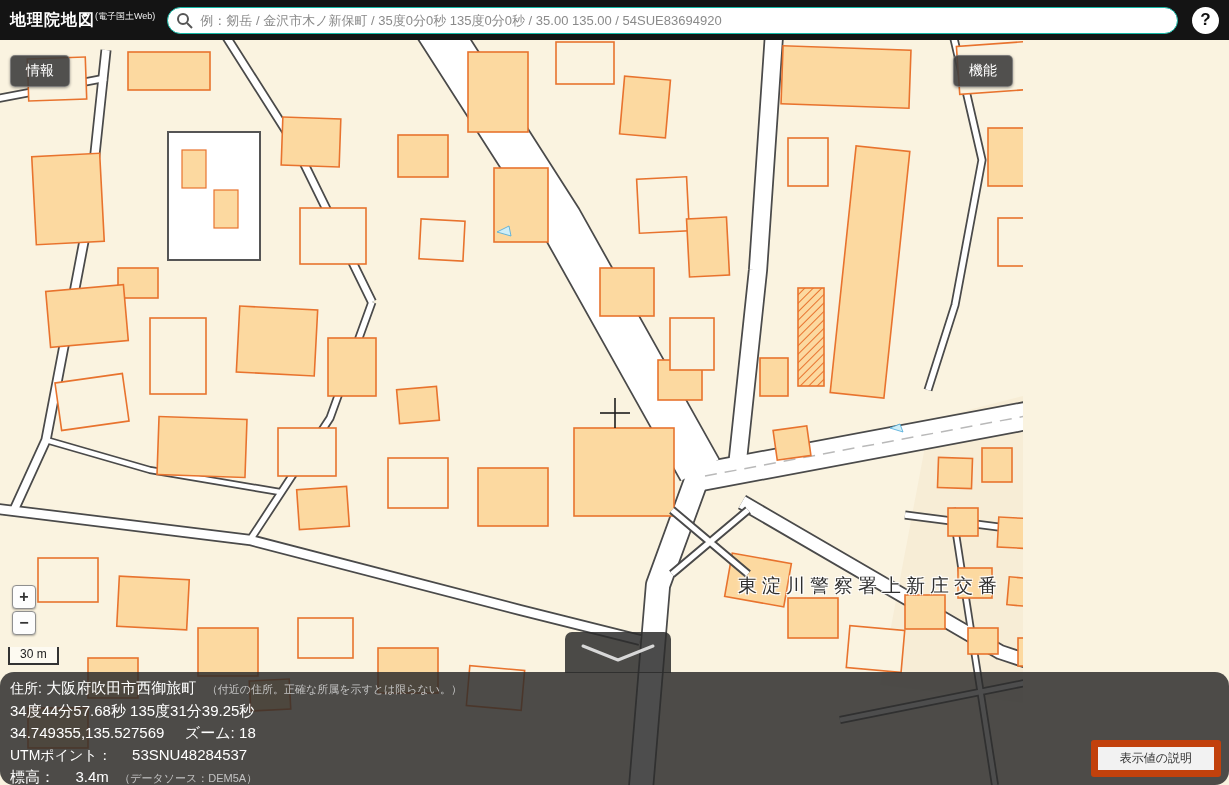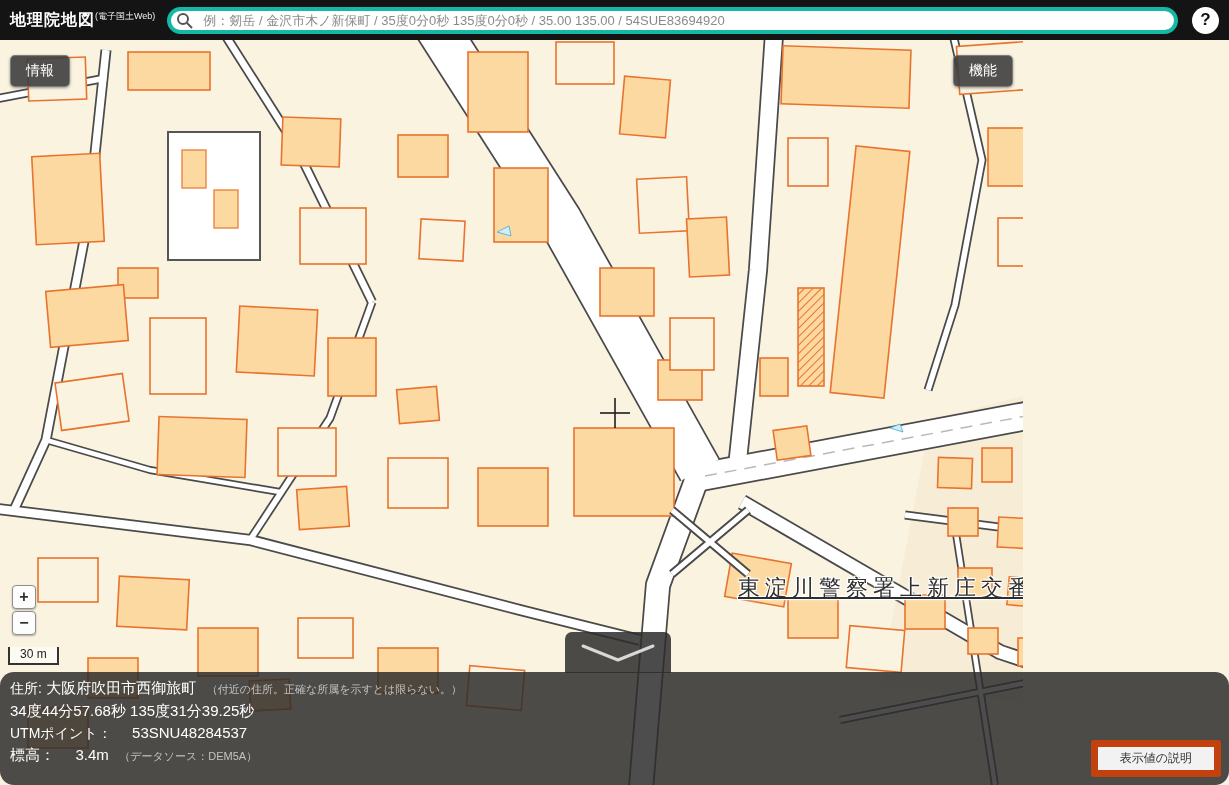--- a/index.html
+++ b/index.html
@@ -6,21 +6,21 @@
   body{font-family:"Liberation Sans","DejaVu Sans",sans-serif;background:#888;}
   .stage{position:relative;width:1229px;height:785px;overflow:hidden;background:#faf3e0;}
 
   
   .header{position:absolute;top:0;left:0;right:0;height:40px;background:#141414;
           display:flex;align-items:center;padding:0 10px;box-sizing:border-box;z-index:50;}
   .logo{display:flex;flex-direction:row;justify-content:center;color:#fff;margin-right:12px;min-width:92px;}
   .logo .t{font-size:16px;font-weight:bold;line-height:18px;letter-spacing:1px;}
   .logo .s{font-size:9px;line-height:10px;color:#eee;}
   .searchwrap{flex:1;position:relative;margin-right:14px;}
-  .searchwrap input{width:100%;height:27px;border-radius:14px;border:4px solid #14b8a6;background:#fff;
+  .searchwrap input{width:100%;height:27px;border-radius:14px;border:1px solid #14b8a6;background:#fff;
           box-sizing:border-box;padding:0 12px 0 32px;font-size:13px;color:#333;outline:none;
           font-family:"Liberation Sans","DejaVu Sans",sans-serif;}
   .searchwrap input::placeholder{color:#8a8a8a;}
   .mag{position:absolute;left:9px;top:5px;width:17px;height:17px;}
   .helpbtn{width:27px;height:27px;border-radius:50%;background:#fff;color:#111;font-size:17px;font-weight:bold;
           display:flex;align-items:center;justify-content:center;cursor:pointer;flex:0 0 auto;}
 
   
   .map{position:absolute;top:40px;left:0;width:1023px;height:745px;background:#faf3e0;overflow:hidden;}
   .map svg.base{position:absolute;top:0;left:0;}
@@ -30,23 +30,23 @@
           box-shadow:0 1px 3px rgba(0,0,0,0.4);cursor:pointer;}
   .infobtn{left:10px;top:15px;}
   .funcbtn{right:10px;top:15px;}
 
   .crosshair{position:absolute;left:598px;top:356px;width:34px;height:34px;z-index:10;pointer-events:none;}
 
   .shield{position:absolute;left:1029px;top:371px;width:37px;height:35px;z-index:11;margin-top:20px;}
   .shield .num{position:absolute;top:6px;left:0;width:100%;text-align:center;color:#fff;
           font-size:12px;font-weight:bold;letter-spacing:0.5px;}
 
-  .poilabel{position:absolute;left:738px;top:533px;z-index:11;font-size:22px;color:#2e2e2e;
+  .poilabel{position:absolute;left:738px;top:533px;z-index:11;font-size:19px;color:#2e2e2e;
           letter-spacing:5px;white-space:nowrap;
-          text-shadow:-1px -1px 0 #fff,1px -1px 0 #fff,-1px 1px 0 #fff,1px 1px 0 #fff,0 0 4px #fff;text-decoration:underline;}
+          text-shadow:-1px -1px 0 #fff,1px -1px 0 #fff,-1px 1px 0 #fff,1px 1px 0 #fff,0 0 4px #fff;}
 
   .zoomctl{position:absolute;left:12px;top:545px;z-index:20;display:flex;flex-direction:column;gap:2px;}
   .zoomctl button{width:24px;height:24px;background:#fdfdfd;border:1px solid #8f8f8f;border-radius:4px;
           font-size:16px;font-weight:bold;color:#333;line-height:20px;padding:0;cursor:pointer;
           box-shadow:0 1px 2px rgba(0,0,0,0.3);}
   .scalebar{position:absolute;left:8px;top:607px;z-index:20;font-size:12px;color:#222;
           background:rgba(255,255,255,0.55);border-left:2px solid #333;border-right:2px solid #333;
           border-bottom:2px solid #333;padding:0 10px 1px 10px;line-height:15px;}
 
   .paneltab{position:absolute;left:565px;top:592px;width:106px;height:41px;z-index:29;
@@ -268,20 +268,25 @@
   <div class="panel">
     <div class="row">
       <span class="lbl">住所:</span>
       <span class="val">大阪府吹田市西御旅町</span>
       <span class="note">（付近の住所。正確な所属を示すとは限らない。）</span>
     </div>
     <div class="row">
       <span class="val">34度44分57.68秒 135度31分39.25秒</span>
     </div>
     <div class="row">
+      <span class="val">34.749355,135.527569</span>
+      <span class="val gap">ズーム:</span>
+      <span class="val">18</span>
+    </div>
+    <div class="row">
       <span class="lbl">UTMポイント：</span>
       <span class="val gap">53SNU48284537</span>
     </div>
     <div class="row">
       <span class="val">標高：</span>
       <span class="val" style="margin-left:16px">3.4m</span>
       <span class="note">（データソース：DEM5A）</span>
     </div>
     <button class="explainbtn">表示値の説明</button>
   </div>

